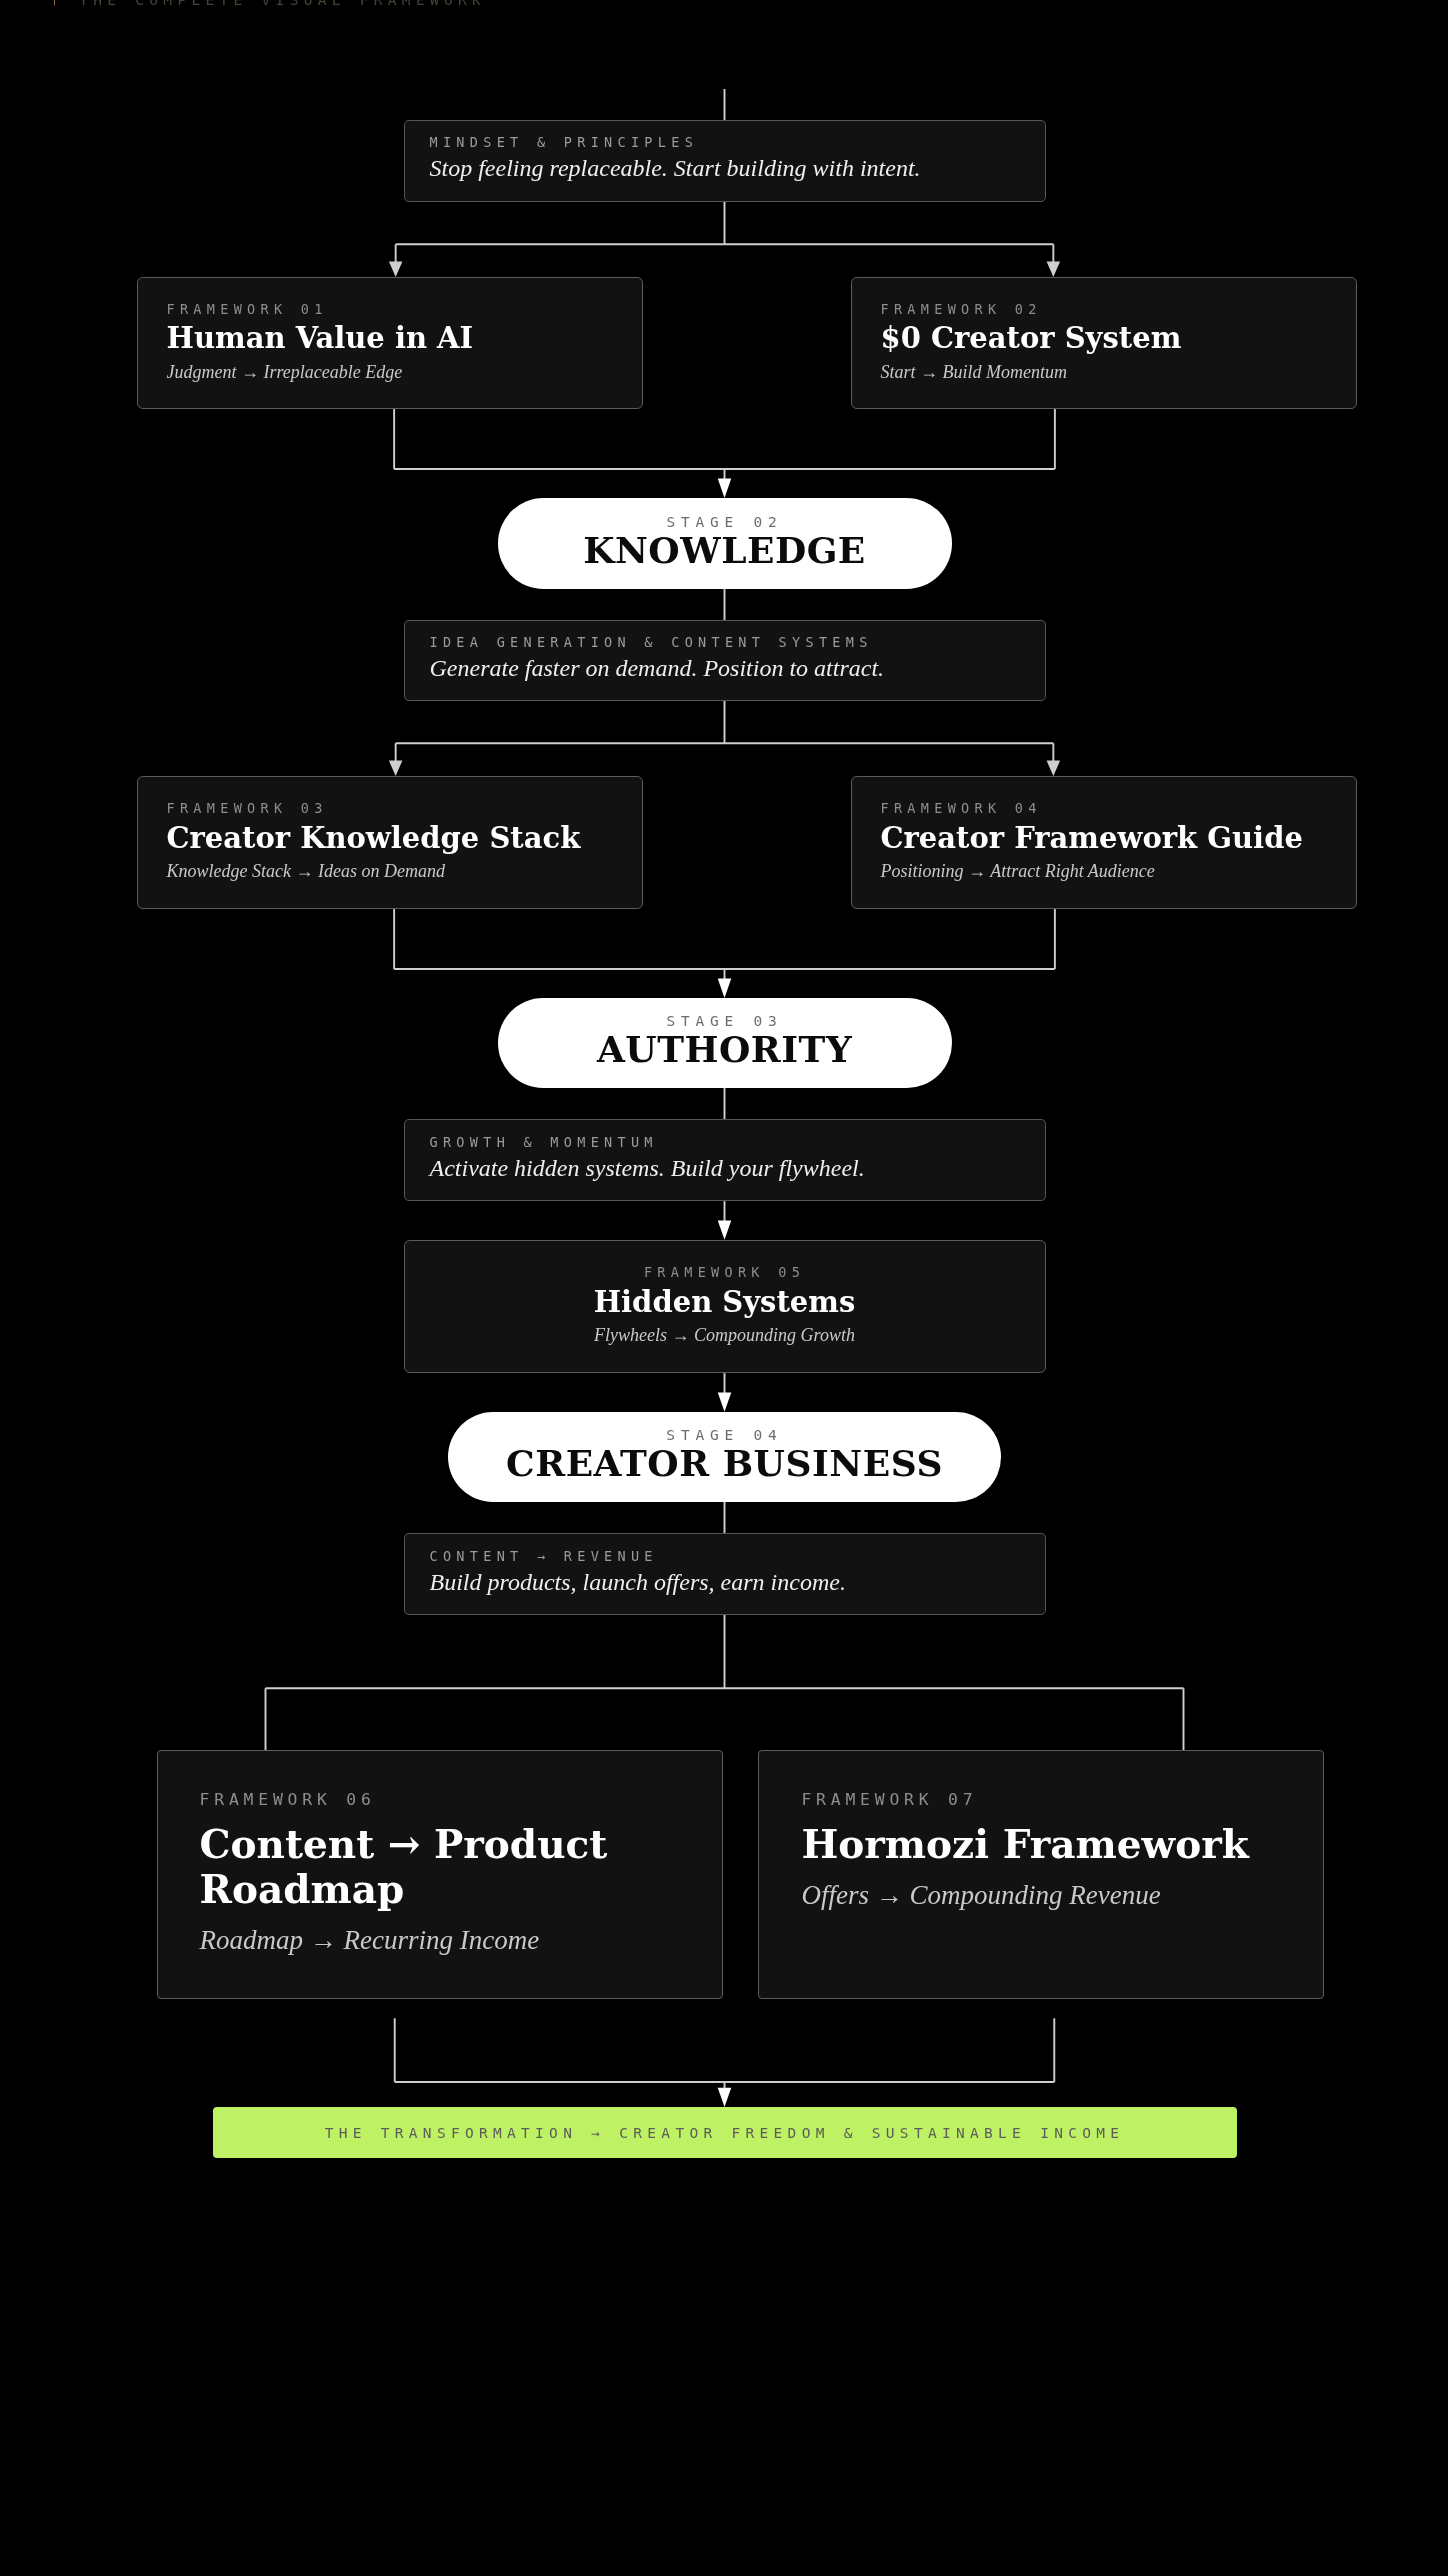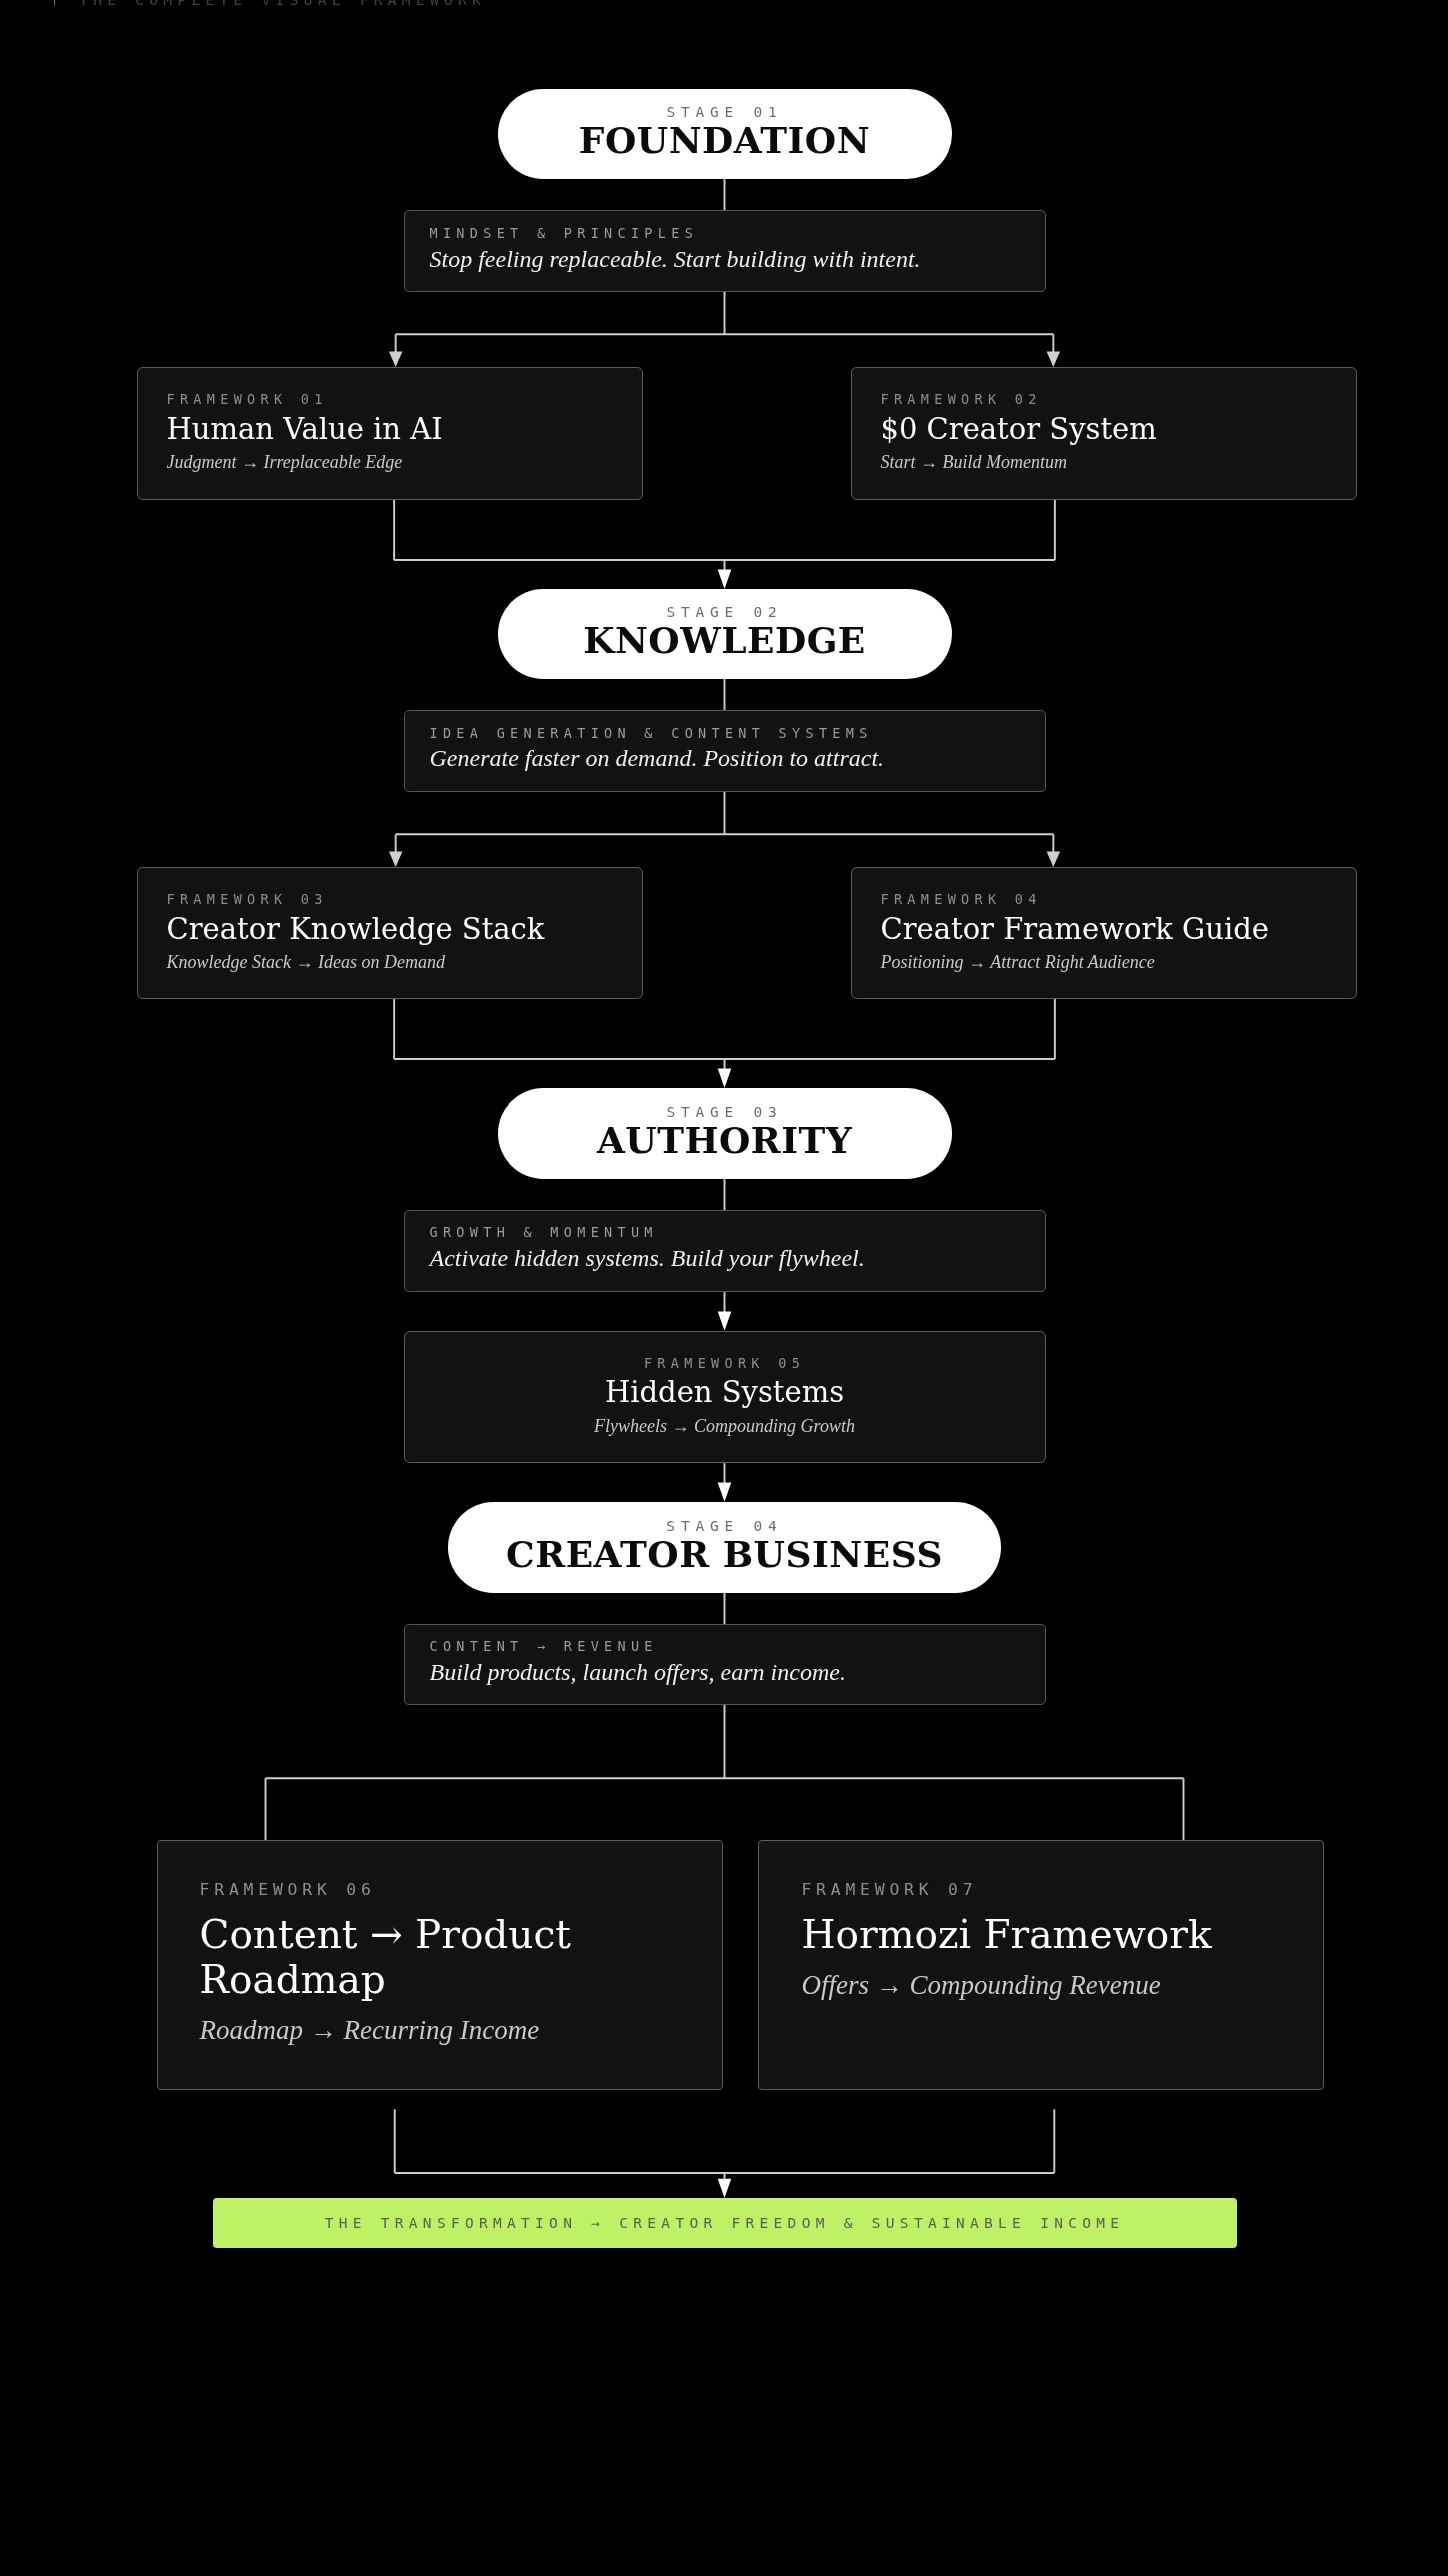--- a/index.html
+++ b/index.html
@@ -142,21 +142,21 @@
     font-family: "DejaVu Sans Mono", monospace;
     font-size: 13.5px;
     letter-spacing: 5.3px;
     color: #8d8d8d;
     text-transform: uppercase;
     display: block;
     margin-bottom: 5.8px;
   }
   .fw-card .title {
     font-family: "DejaVu Serif", serif;
-    font-weight: 400;
+    font-weight: 700;
     font-size: 29px;
     color: #ffffff;
     display: block;
     line-height: 1.15;
     margin-bottom: 5.8px;
   }
   .fw-card .sub {
     font-family: "Liberation Serif", serif;
     font-style: italic;
     font-size: 18px;
@@ -218,26 +218,20 @@
 
   <div class="header">
     <div class="eyebrow">
       <span class="eyebrow-mark"></span>
       <span class="eyebrow-text">THE COMPLETE VISUAL FRAMEWORK</span>
     </div>
   </div>
 
   <div class="flow">
 
-    <div class="row">
-      <div class="stage-pill">
-        <span class="kicker">STAGE 01</span>
-        <span class="title">FOUNDATION</span>
-      </div>
-    </div>
 
     <svg class="conn" width="1449" height="31" viewBox="0 0 1500 32">
       <line x1="750" y1="0" x2="750" y2="32" stroke="#cfcfcf" stroke-width="2"></line>
     </svg>
 
     <div class="row">
       <div class="caption-band">
         <span class="kicker">MINDSET &amp; PRINCIPLES</span>
         <span class="line">Stop feeling replaceable. Start building with intent.</span>
       </div>

